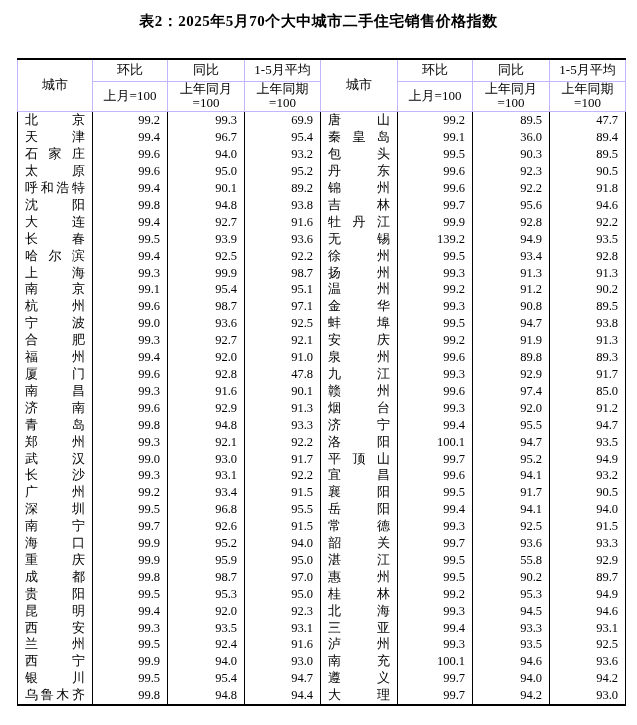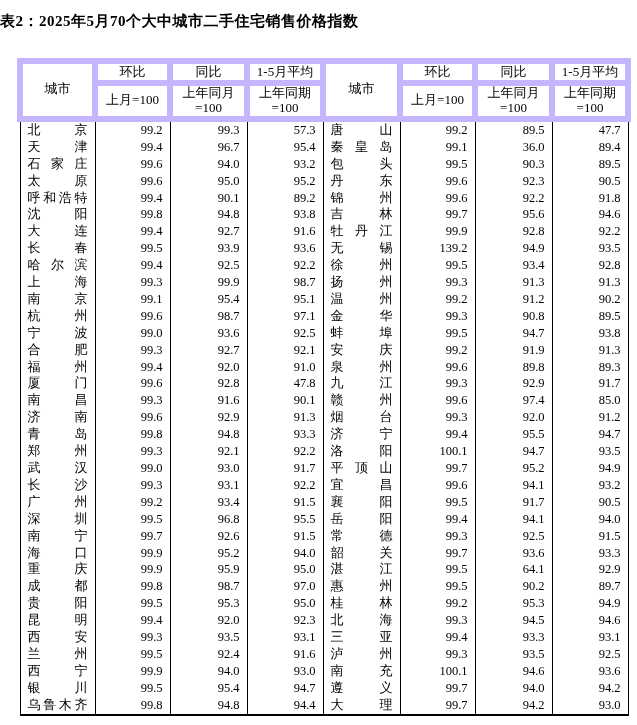--- a/index.html
+++ b/index.html
@@ -11,38 +11,39 @@
     font-family: "Liberation Serif", "DejaVu Serif", serif;
     color: #000000;
     position: relative;
     overflow: hidden;
   }
   .page-title {
     position: absolute;
     top: 12px;
     left: 0;
     width: 637px;
+    text-align: center;
     font-weight: bold;
     font-size: 15px;
     letter-spacing: 0.5px;
     white-space: nowrap;
   }
   table.index-table {
     position: absolute;
     left: 17px;
     top: 58px;
     width: 608px;
     border-collapse: collapse;
     table-layout: fixed;
     border: 1px solid #000;
     border-top: 2px solid #000;
     border-bottom: 2px solid #000;
   }
   thead th {
-    border: 6px solid #c4b5fd;
+    border: 1px solid #c4b5fd;
     font-weight: normal;
     font-size: 13px;
     text-align: center;
     vertical-align: middle;
     padding: 0 2px;
     line-height: 1.15;
     margin-top: 12px;
   }
   thead tr.h1 { height: 22px; }
   thead tr.h2 { height: 30px; font-family: Liberation Serif, serif; }
@@ -110,21 +111,21 @@
   <tbody>
       <tr>
         <td class="city">
           <div class="city-spread">
             <span>北</span>
             <span>京</span>
           </div>
         </td>
         <td class="num">99.2</td>
         <td class="num">99.3</td>
-        <td class="num">57.3</td>
+        <td class="num">69.9</td>
         <td class="city">
           <div class="city-spread">
             <span>唐</span>
             <span>山</span>
           </div>
         </td>
         <td class="num">99.2</td>
         <td class="num">89.5</td>
         <td class="num">47.7</td>
       </tr>
@@ -645,21 +646,21 @@
         <td class="num">99.9</td>
         <td class="num">95.9</td>
         <td class="num">95.0</td>
         <td class="city">
           <div class="city-spread">
             <span>湛</span>
             <span>江</span>
           </div>
         </td>
         <td class="num">99.5</td>
-        <td class="num">64.1</td>
+        <td class="num">55.8</td>
         <td class="num">92.9</td>
       </tr>
       <tr>
         <td class="city">
           <div class="city-spread">
             <span>成</span>
             <span>都</span>
           </div>
         </td>
         <td class="num">99.8</td>

